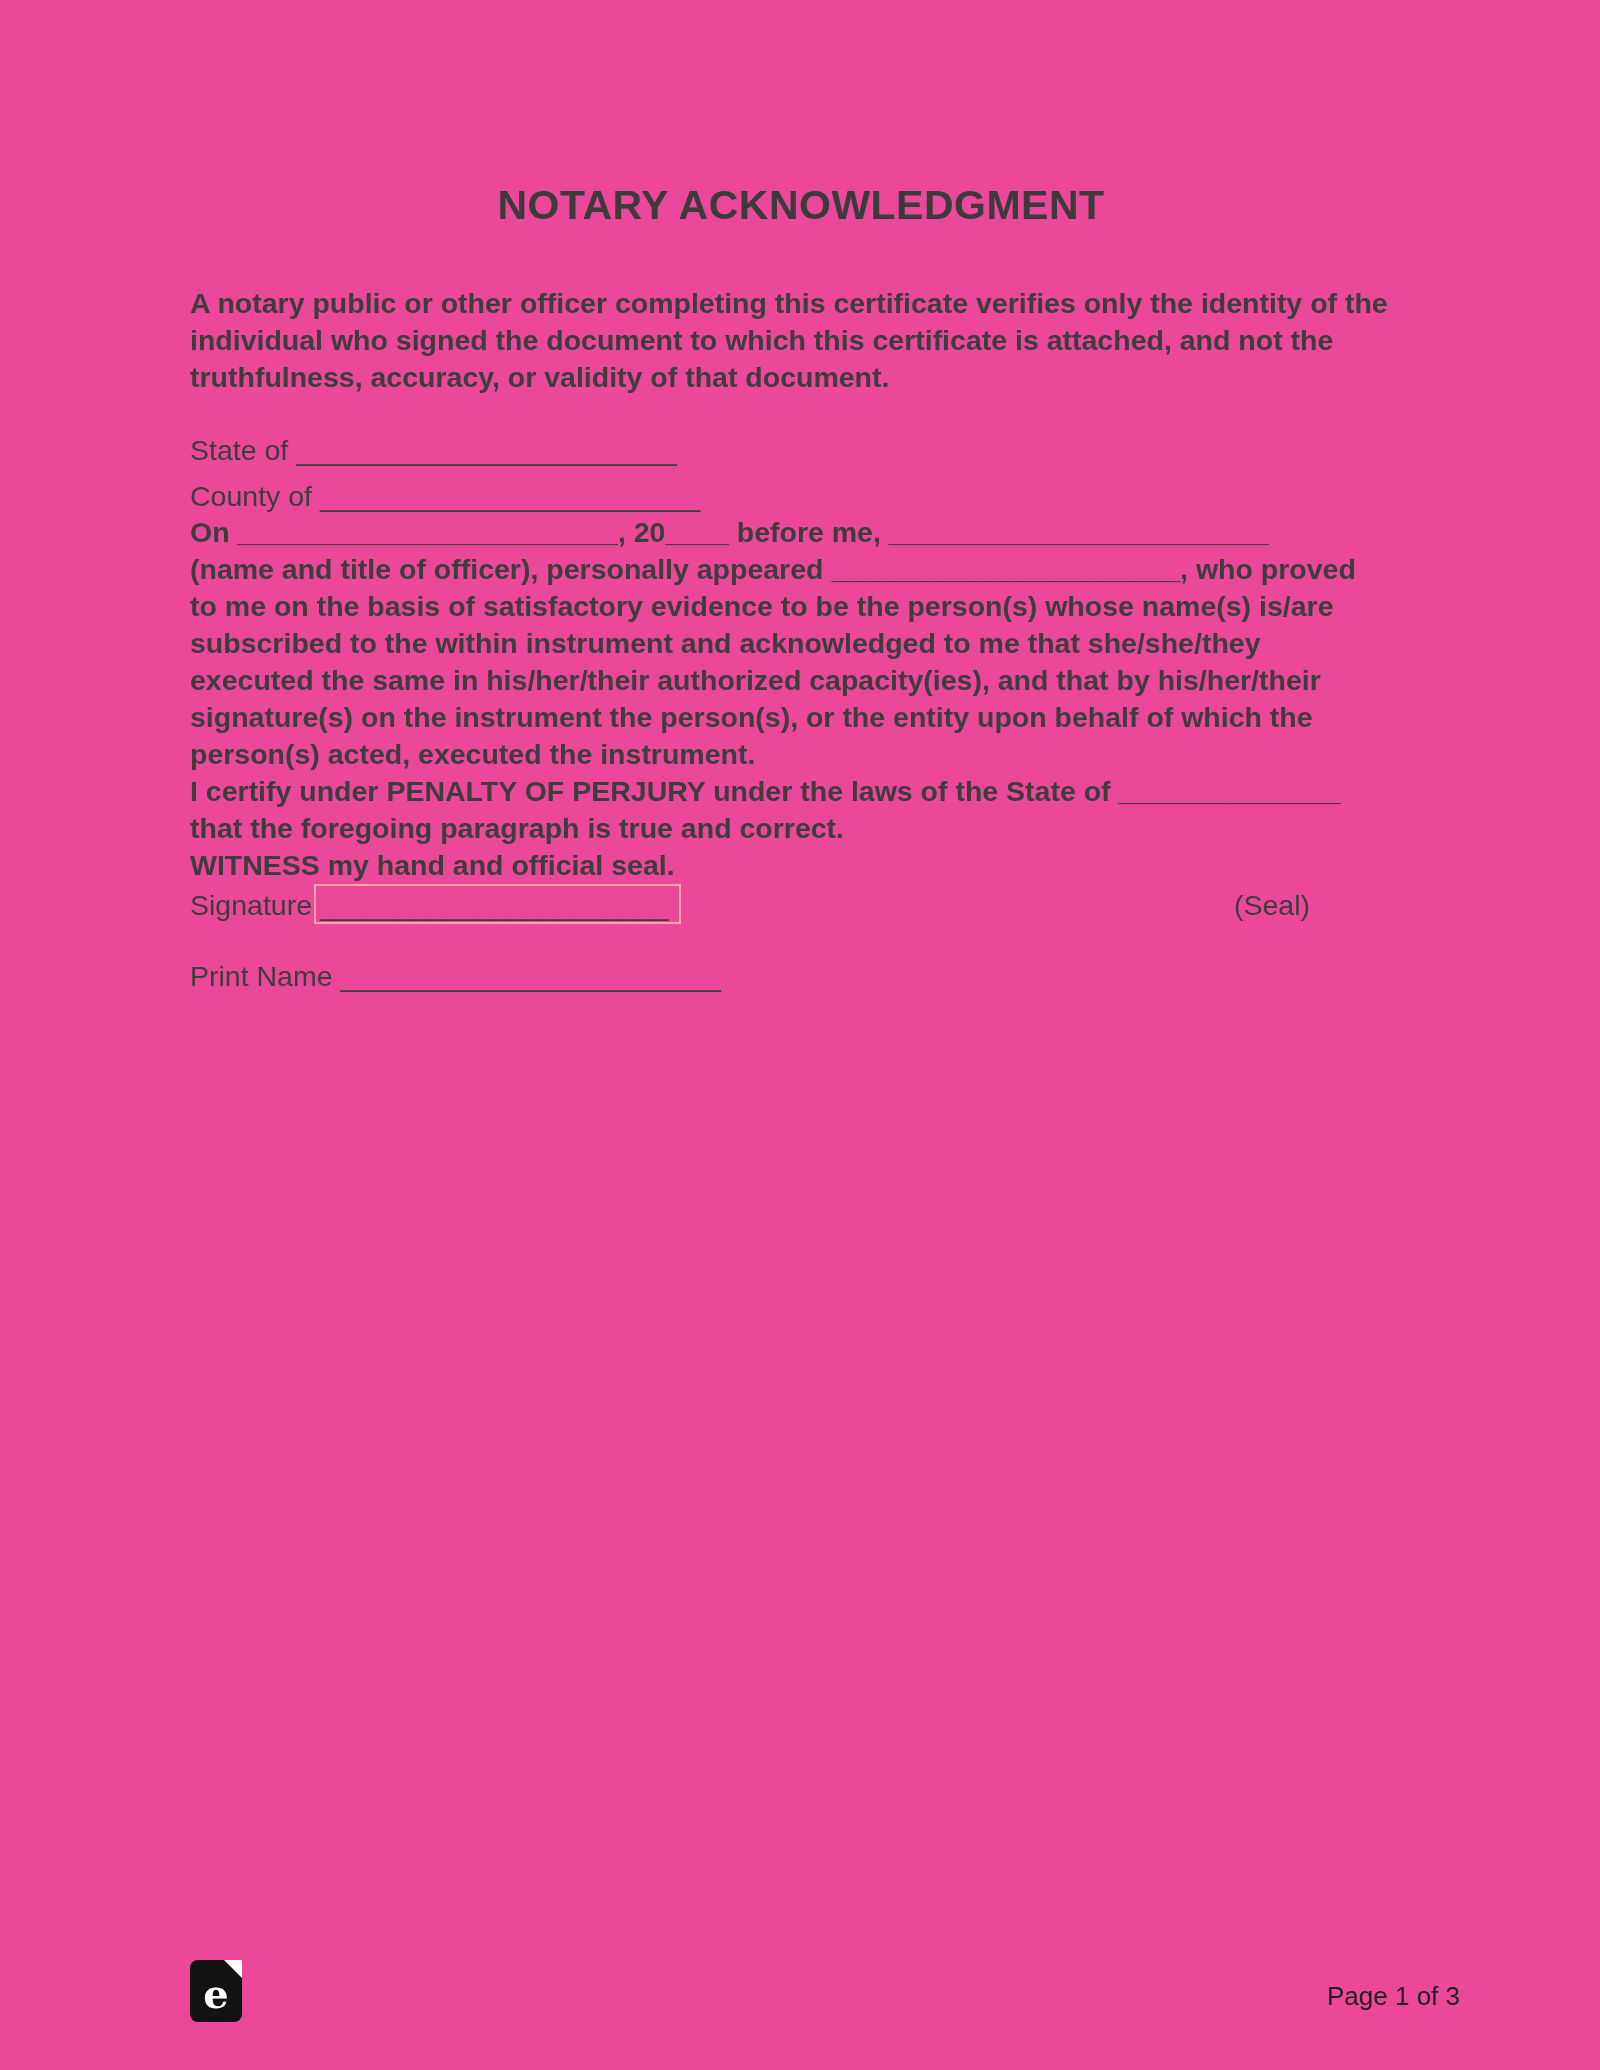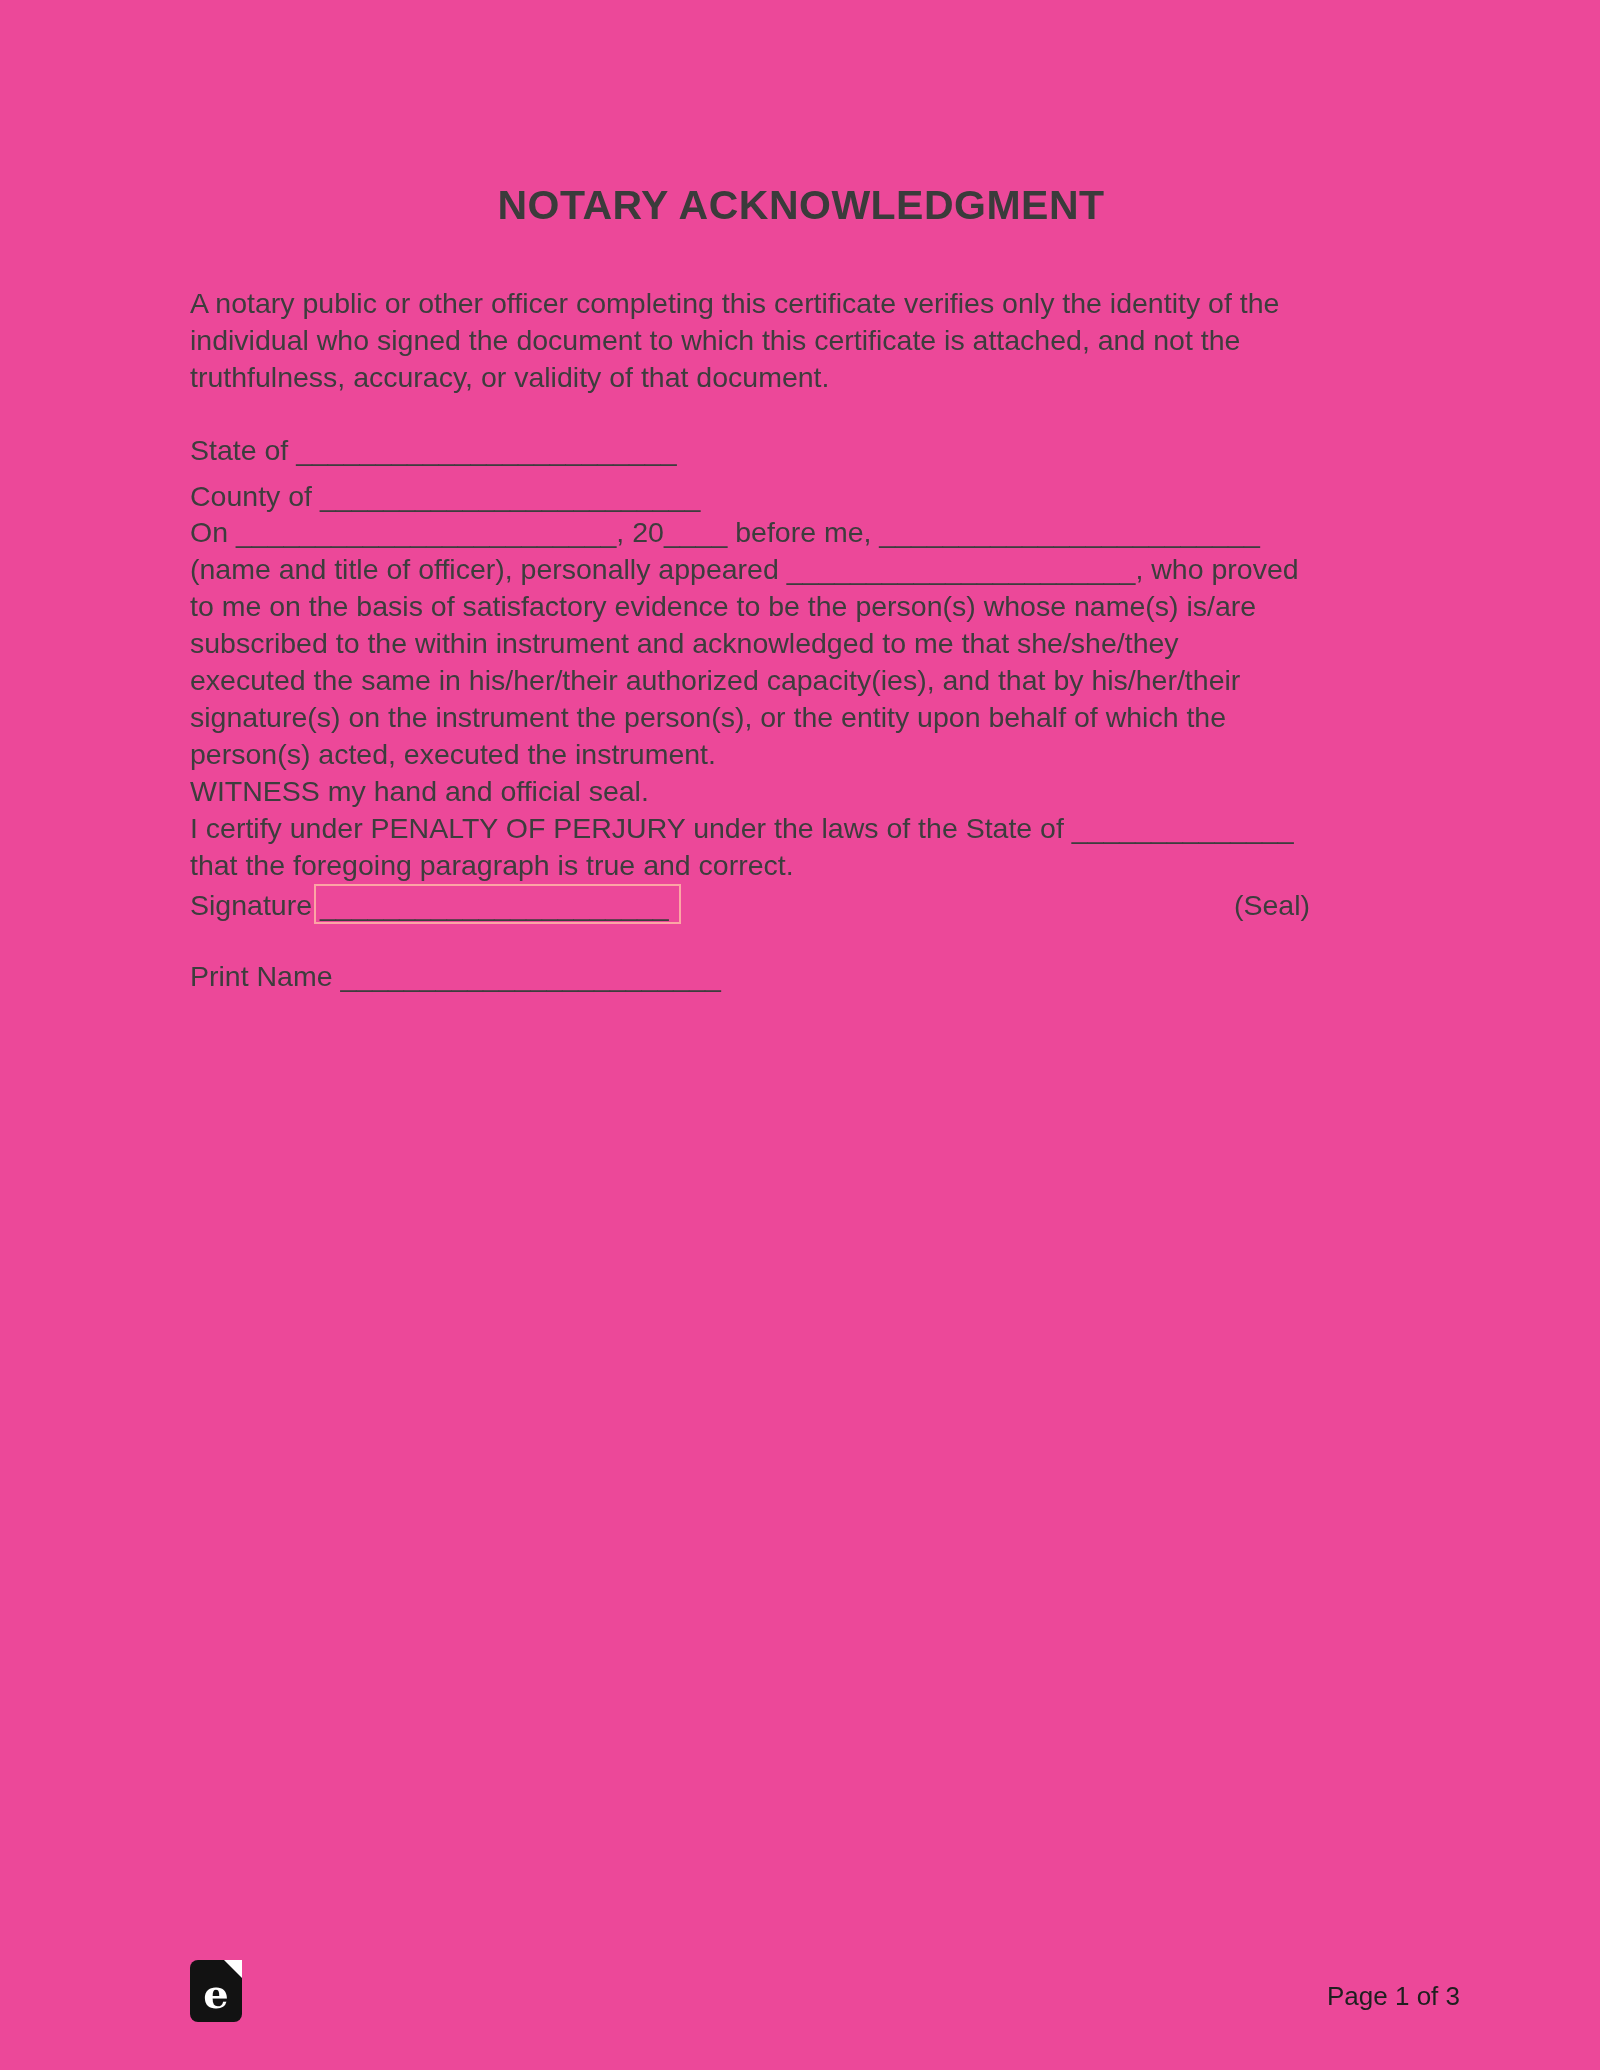--- a/index.html
+++ b/index.html
@@ -24,20 +24,21 @@
     font-weight: bold;
     color: #3b3b3b;
     letter-spacing: 0.5px;
     margin-bottom: 56px;
   }
   .para {
     font-size: 28.5px;
     line-height: 37px;
     white-space: pre-line;
     color: #3d3d3d;
+    font-weight: bold;
   }
   .gap-sm { margin-top: 36px; }
   .gap-md { }
   .line { font-size: 28.5px; line-height: 36px; color: #3d3d3d; }
   .state-county .line + .line { margin-top: 10px; }
   .sig-row {
     display: flex;
     align-items: baseline;
     font-size: 28.5px;
     color: #3d3d3d;
@@ -115,24 +116,24 @@
   </div>
 
   <p class="para gap-md">On ________________________, 20____ before me, ________________________
 (name and title of officer), personally appeared ______________________, who proved
 to me on the basis of satisfactory evidence to be the person(s) whose name(s) is/are
 subscribed to the within instrument and acknowledged to me that she/she/they
 executed the same in his/her/their authorized capacity(ies), and that by his/her/their
 signature(s) on the instrument the person(s), or the entity upon behalf of which the
 person(s) acted, executed the instrument.</p>
 
-  <p class="para gap-md">WITNESS my hand and official seal.</p>
-
   <p class="para gap-md">I certify under PENALTY OF PERJURY under the laws of the State of ______________
 that the foregoing paragraph is true and correct.</p>
+
+  <p class="para gap-md">WITNESS my hand and official seal.</p>
 
   <div class="sig-row">
     <span>Signature</span>
     <span class="sig-box"><span>______________________</span></span>
     <span class="seal">(Seal)</span>
   </div>
 
   <div class="print-row">Print Name ________________________</div>
 
   <div class="footer">

